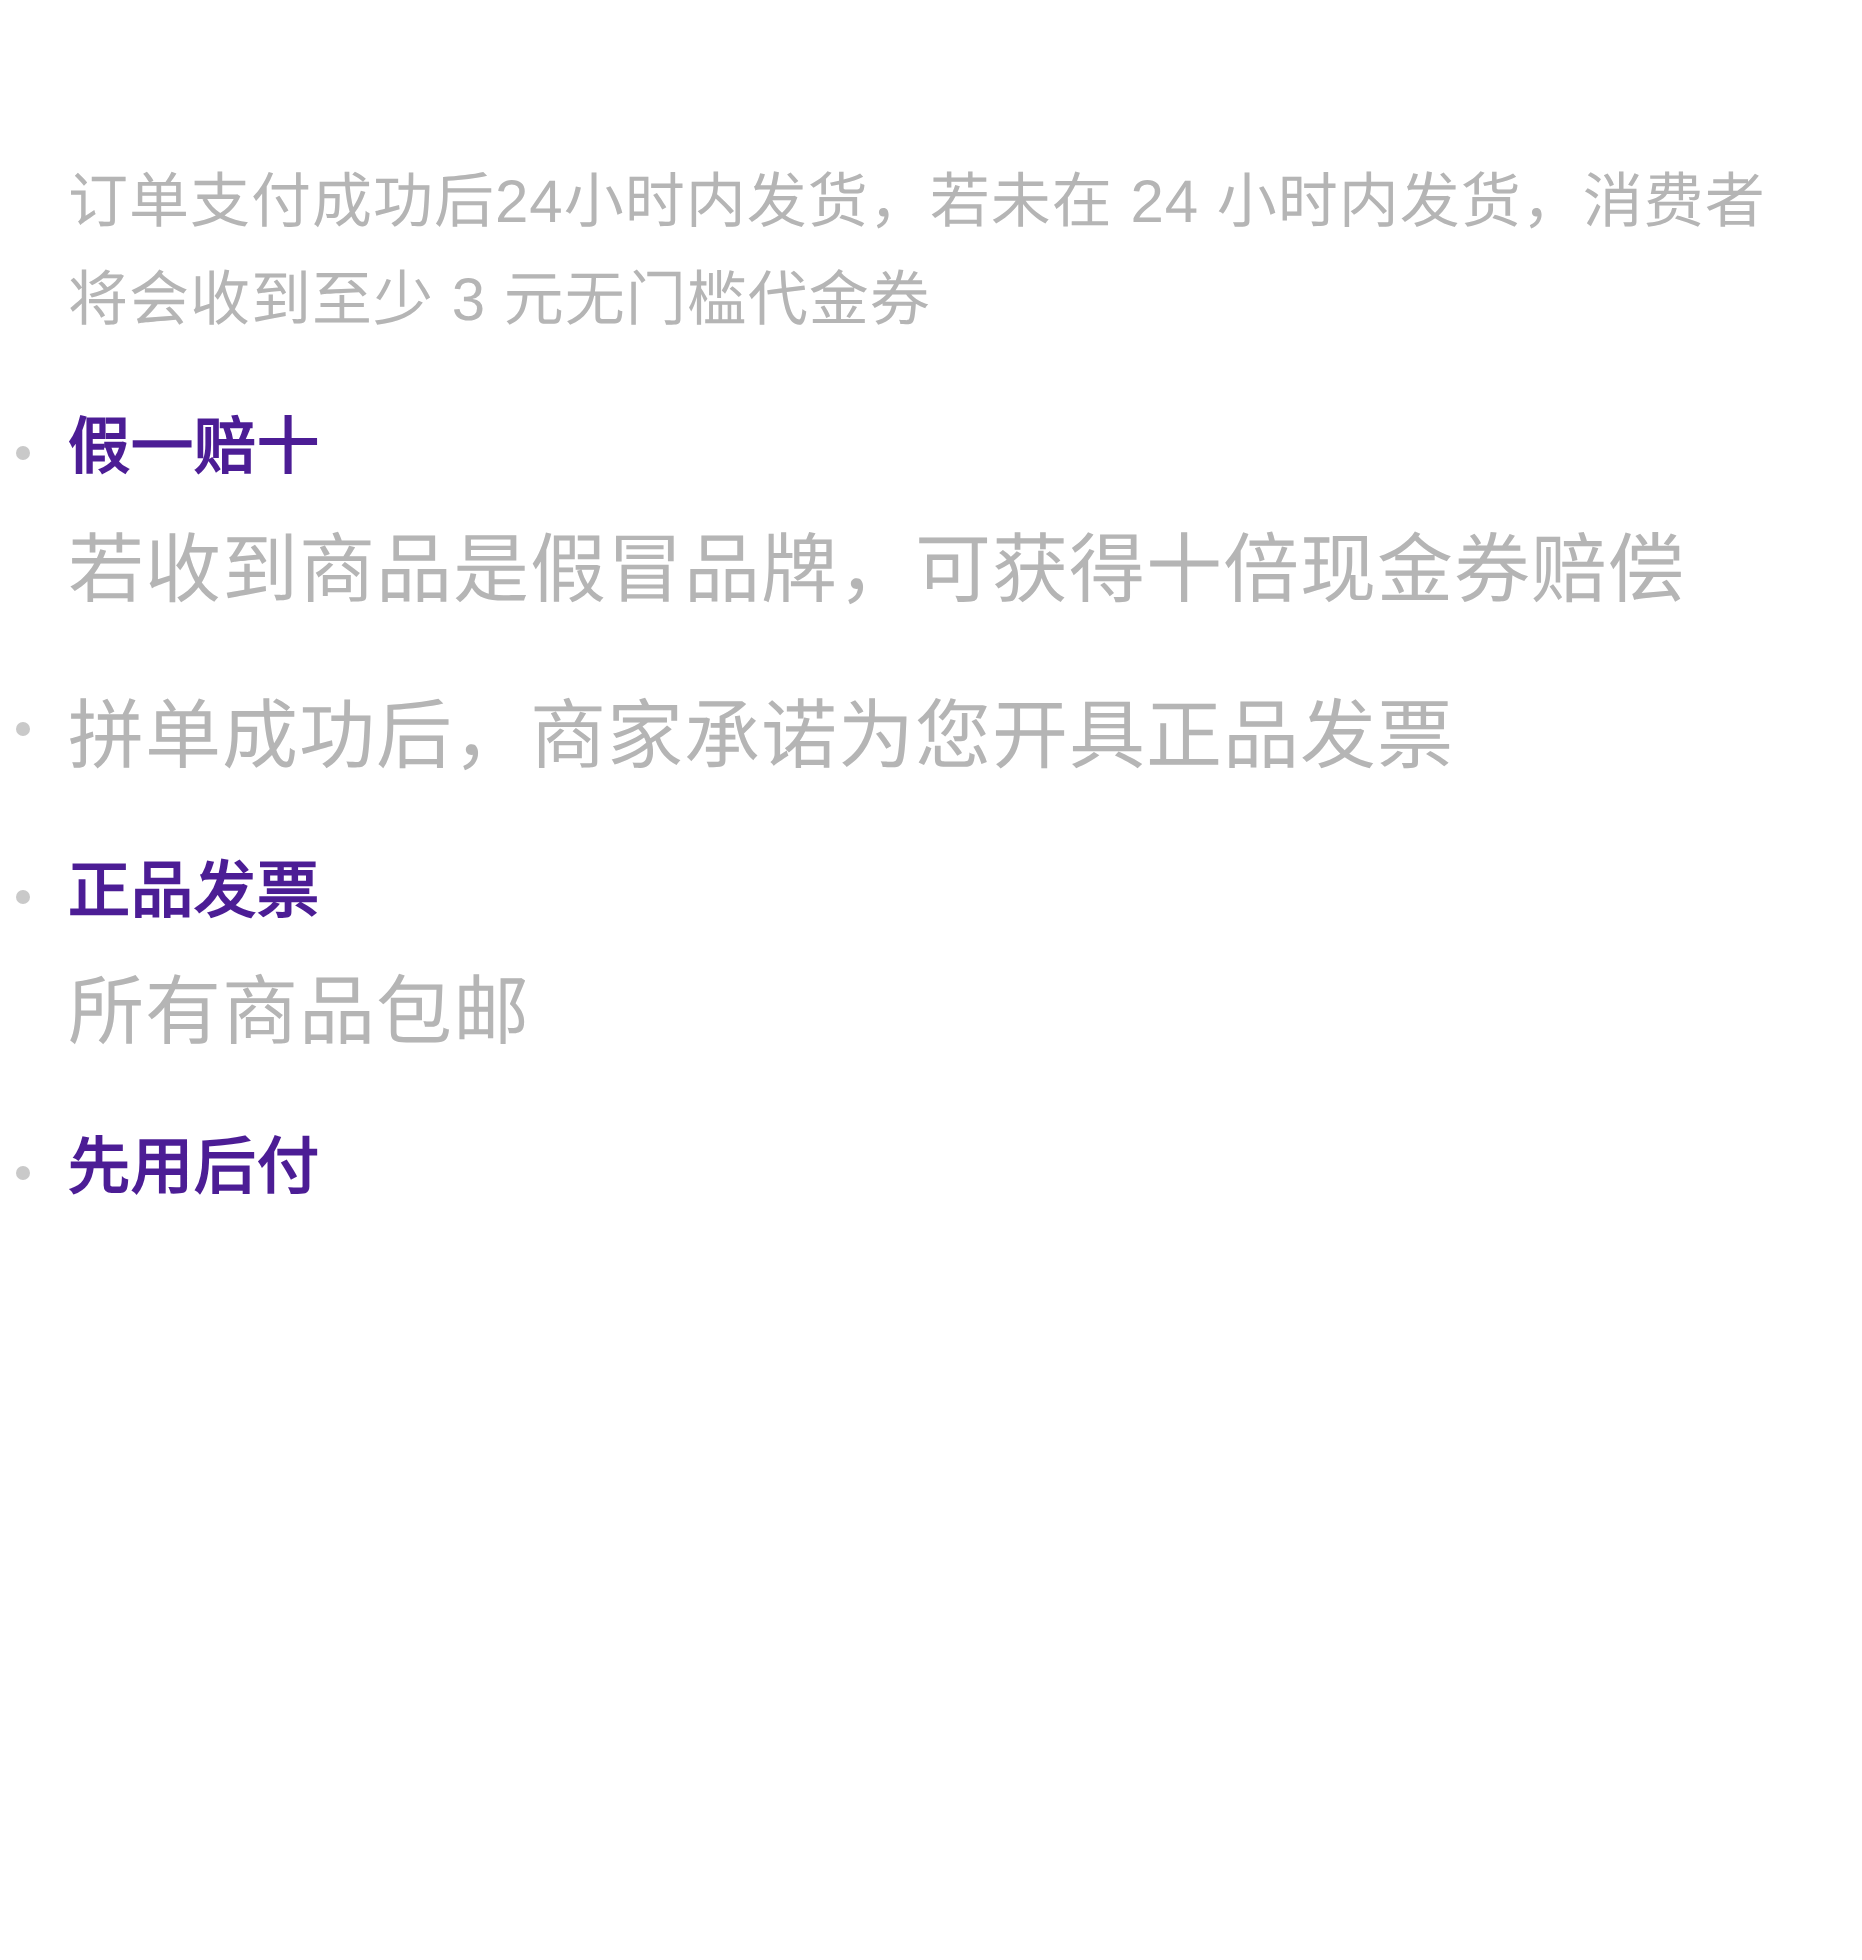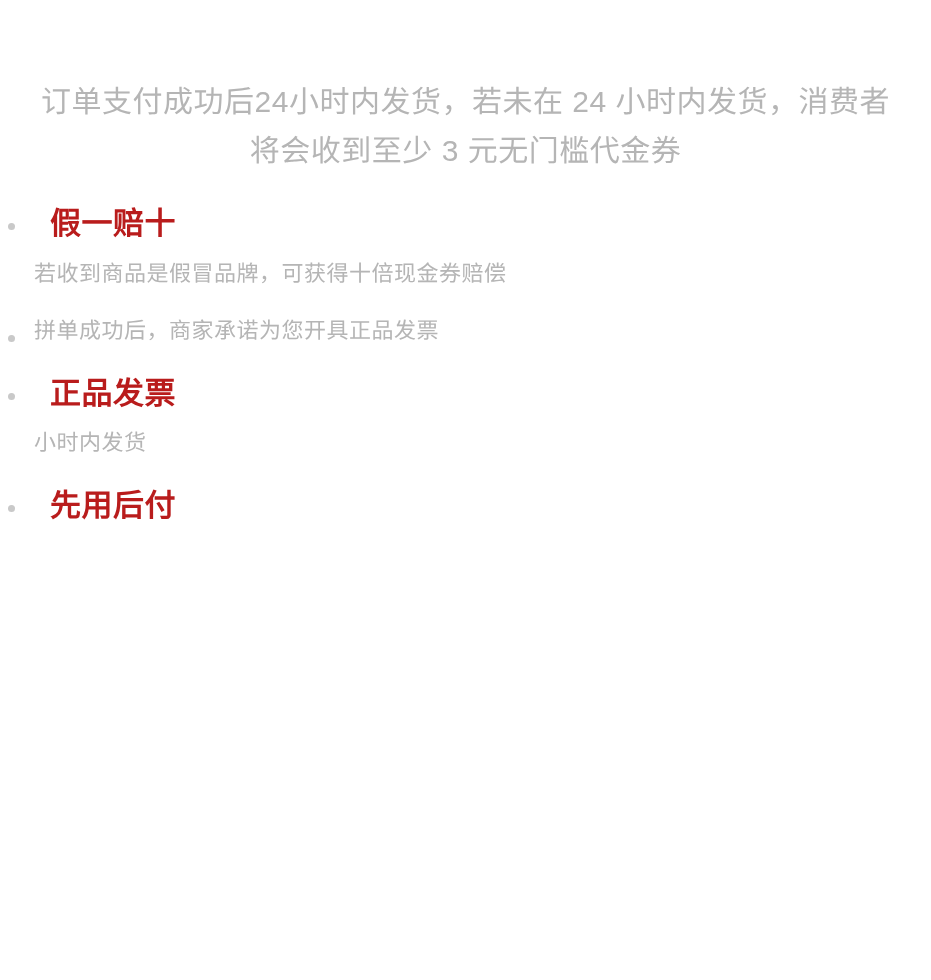--- a/index.html
+++ b/index.html
@@ -33,43 +33,42 @@
     left: -26px;
     top: 22px;
     width: 7px;
     height: 7px;
     border-radius: 50%;
     background: #c9c9c9;
   }
   .title {
     font-size: 31px;
     line-height: 1.5;
-    color: #b91c1c;
+    color: #4c1d95;
     font-weight: 600;
     letter-spacing: 0.5px;
-    margin: 16px;
+    margin: 0;
     padding: 0;
   }
   .desc {
-    font-size: 22px;
+    font-size: 38px;
     line-height: 1.62;
     color: #b5b5b5;
     letter-spacing: 0.5px;
     margin: 0;
     padding: 0;
     font-weight: 400;
   }
   .lead {
     font-size: 30px;
     line-height: 1.62;
     color: #b5b5b5;
     letter-spacing: 0.5px;
     margin: 0 0 26px 0;
     max-width: 870px;
-    text-align: center;
   }
   .block {
     margin-bottom: 22px;
   }
   .block .title {
     margin-bottom: 8px;
   }
   .block .desc {
     max-width: 880px;
   }
@@ -88,21 +87,21 @@
   </div>
 
   <div class="section block bullet-wrap">
     <span class="bullet"></span>
     <p class="desc">拼单成功后，商家承诺为您开具正品发票</p>
   </div>
 
   <div class="section block bullet-wrap">
     <span class="bullet"></span>
     <h2 class="title">正品发票</h2>
-    <p class="desc">小时内发货</p>
+    <p class="desc">所有商品包邮</p>
   </div>
 
   <div class="section block bullet-wrap">
     <span class="bullet"></span>
     <h2 class="title">先用后付</h2>
   </div>
 
 </div>
 
 </body></html>

